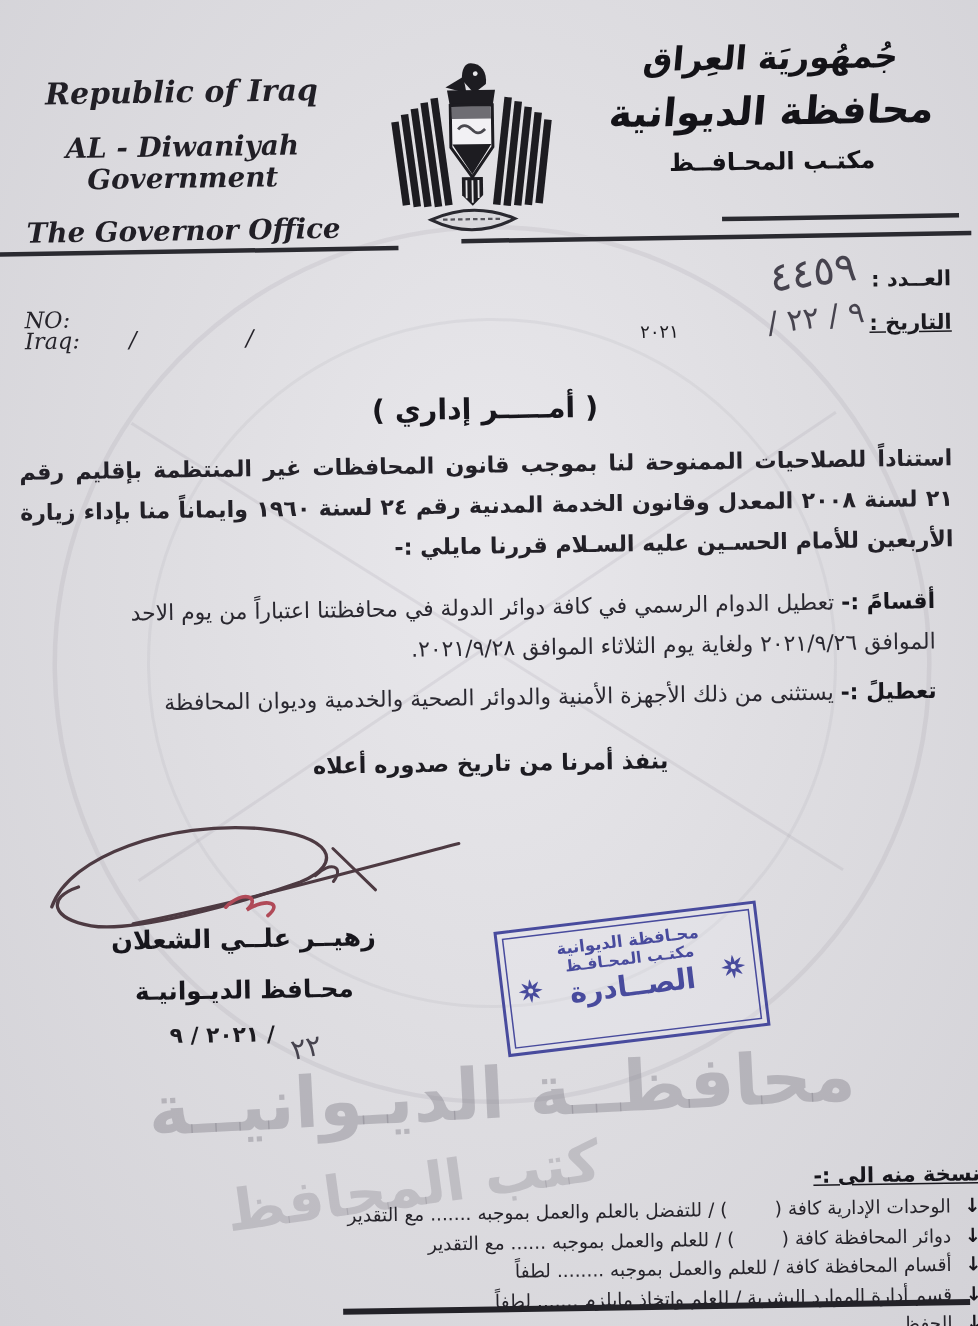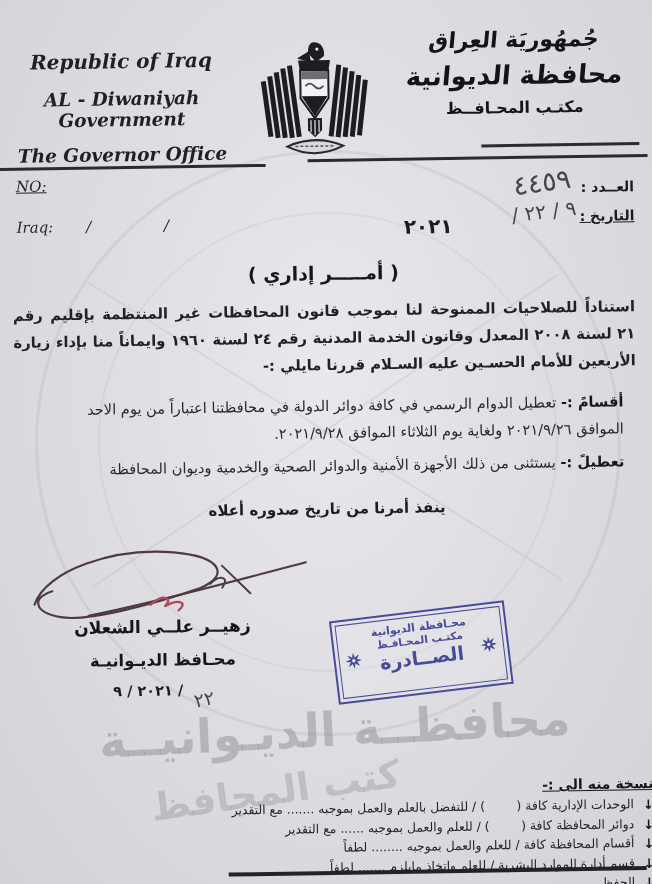--- a/index.html
+++ b/index.html
@@ -35,23 +35,23 @@
   .rule-ar{top:147px;right:8px;width:158px;height:3px;}
   .rule-left{top:163px;left:0;width:270px;height:3px;}
   .rule-right{top:159px;left:312px;width:340px;height:3px;}
   
   .ref-label{position:absolute;direction:rtl;font-size:14px;font-weight:bold;}
   .num-label{top:183px;right:14px;}
   .date-label{top:212px;right:14px;text-decoration:underline;}
   .hand{color:#46434e;font-weight:normal;}
   .num-value{position:absolute;top:170px;right:77px;font-size:27px;transform:rotate(-7deg);letter-spacing:3px;}
   .date-hand{position:absolute;top:203px;right:72px;font-size:20px;transform:rotate(-6deg);letter-spacing:2px;}
-  .date-year{position:absolute;top:216px;right:196px;font-size:20px;font-weight:bold;}
+  .date-year{position:absolute;top:216px;right:196px;font-size:12px;font-weight:normal;}
   .ref-en{position:absolute;left:20px;font-family:"DejaVu Serif", serif;font-style:italic;font-size:15px;color:#26242b;}
-  .no-en{top:173px;text-decoration:underline;}
+  .no-en{top:200px;}
   .dateline-en{top:214px;}
   .dateline-en .slashes{margin-left:28px;letter-spacing:34px;}
   
   .title{position:absolute;top:262px;left:0;width:100%;text-align:center;direction:rtl;
     font-size:19px;font-weight:bold;color:#17161c;letter-spacing:1px;}
   .intro{position:absolute;top:297px;left:15px;right:15px;direction:rtl;text-align:justify;
     font-size:14.8px;font-weight:bold;line-height:27px;color:#232128;}
   .clause{position:absolute;left:28px;right:28px;direction:rtl;text-align:right;
     font-size:14.6px;line-height:27px;color:#2a2830;padding-left:48px;}
   .clause-first{top:392px;}

